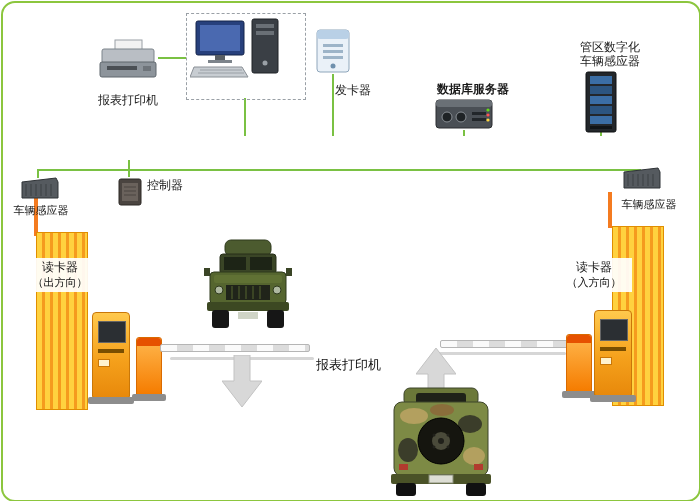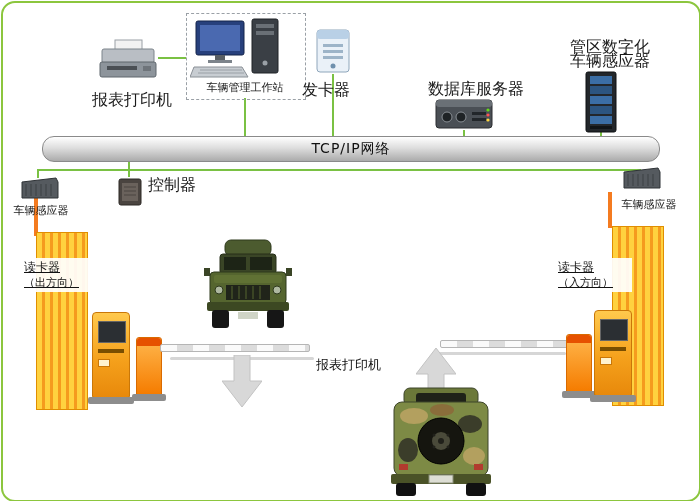--- a/index.html
+++ b/index.html
@@ -6,43 +6,43 @@
   #stage{
     position:relative;width:700px;height:501px;background:#fff;
     font-family:"DejaVu Sans","Liberation Sans",sans-serif;
     overflow:hidden;box-sizing:border-box;
   }
   .frame{
     position:absolute;left:1px;top:1px;width:696px;height:497px;
     border:2px solid #8CC63E;border-radius:14px;pointer-events:none;
   }
   .abs{position:absolute;}
-  .lbl{position:absolute;font-size:16px;color:#1a1a1a;text-align:center;line-height:14px;white-space:nowrap;}
+  .lbl{position:absolute;font-size:12px;color:#1a1a1a;text-align:center;line-height:14px;white-space:nowrap;}
   .lbl.small{font-size:11px;}
   .net-bar{
     position:absolute;left:42px;top:136px;width:616px;height:24px;
     border:1px solid #8a8a8a;border-radius:12px;
     background:linear-gradient(180deg,#ffffff 0%,#dedede 45%,#ababab 100%);
     display:flex;align-items:center;justify-content:center;
     font-size:14px;color:#111;letter-spacing:1px;
   }
   .dashed-box{
     position:absolute;left:186px;top:13px;width:118px;height:85px;
     border:1px dashed #9aa0a6;
   }
   .gline{position:absolute;background:#7AC143;}
   .oline{position:absolute;background:#F47B20;}
   .wall{
     position:absolute;width:52px;
     background:repeating-linear-gradient(90deg,#FFD23F 0px,#FFD23F 5px,#F59B1E 5px,#F59B1E 8px);
     border:1px solid #E08E00;box-sizing:border-box;
   }
   .reader-label{
-    position:absolute;background:rgba(255,255,255,0.92);
-    padding:2px 2px;line-height:15px;font-size:12px;color:#111;text-decoration:underline;
+    position:absolute;text-align:center;background:rgba(255,255,255,0.92);
+    padding:2px 2px;line-height:15px;font-size:12px;color:#111;
   }
   .reader-label .sub{font-size:11px;display:block;}
   .machine{
     position:absolute;width:38px;height:86px;box-sizing:border-box;
     background:linear-gradient(180deg,#FFC94D,#F5A11C 55%,#E8890B);
     border:1px solid #C97708;border-radius:4px 4px 2px 2px;
   }
   .machine .screen{position:absolute;left:5px;top:8px;width:26px;height:20px;background:#2b2f33;border:1px solid #666;}
   .machine .slot{position:absolute;left:5px;top:36px;width:26px;height:4px;background:#7a4e00;}
   .machine .btn{position:absolute;left:5px;top:46px;width:10px;height:6px;background:#fff3cf;border:1px solid #c97708;}
@@ -77,23 +77,20 @@
   <div class="gline" style="left:37px;top:169px;width:604px;height:2px;"></div>
   <div class="gline" style="left:37px;top:169px;width:2px;height:9px;"></div>
   <div class="gline" style="left:639px;top:169px;width:2px;height:5px;"></div>
 
   <div class="oline" style="left:34px;top:198px;width:4px;height:38px;"></div>
   <div class="oline" style="left:608px;top:192px;width:4px;height:36px;"></div>
 
   <div class="wall" style="left:36px;top:232px;height:178px;"></div>
   <div class="wall" style="left:612px;top:226px;height:180px;"></div>
 
-  <div class="net-bar">
-    <span>TCP/IP网络</span>
-  </div>
 
   <div class="abs" style="left:98px;top:38px;">
     <svg width="60" height="44" viewBox="0 0 60 44">
       <rect x="17" y="2" width="27" height="11" fill="#f2f2f2" stroke="#9aa0a6"></rect>
       <rect x="4" y="11" width="52" height="14" rx="2" fill="#b9bec4" stroke="#7d848b"></rect>
       <rect x="2" y="24" width="56" height="15" rx="2" fill="#8d949b" stroke="#5f666d"></rect>
       <rect x="9" y="28" width="30" height="4" fill="#4a4f54"></rect>
       <rect x="45" y="28" width="8" height="5" fill="#6e7娱4"></rect>
       <rect x="45" y="28" width="8" height="5" fill="#6e747a"></rect>
     </svg>
@@ -109,35 +106,34 @@
       <circle cx="75" cy="46" r="2.5" fill="#9aa0a6"></circle>
       <rect x="6" y="4" width="48" height="34" rx="2" fill="#27407c" stroke="#15244a"></rect>
       <rect x="10" y="8" width="40" height="26" fill="#4a69b0"></rect>
       <rect x="25" y="38" width="10" height="5" fill="#5a5f64"></rect>
       <rect x="18" y="43" width="24" height="3" fill="#7d848b"></rect>
       <polygon points="4,50 52,50 58,60 0,60" fill="#c8cdd2" stroke="#8a9096"></polygon>
       <line x1="10" y1="53" x2="52" y2="53" stroke="#9aa0a6"></line>
       <line x1="8" y1="56" x2="54" y2="56" stroke="#9aa0a6"></line>
     </svg>
   </div>
-  <div class="lbl small" style="left:188px;top:81px;width:114px;">车辆管理工作站</div>
 
   <div class="abs" style="left:315px;top:28px;">
     <svg width="36" height="46" viewBox="0 0 36 46">
       <rect x="2" y="2" width="32" height="42" rx="3" fill="#eaf1f8" stroke="#8fa6bb"></rect>
       <rect x="2" y="2" width="32" height="9" rx="3" fill="#b9d0e6"></rect>
       <rect x="8" y="16" width="20" height="3" fill="#9db4c8"></rect>
       <rect x="8" y="22" width="20" height="3" fill="#9db4c8"></rect>
       <rect x="8" y="28" width="20" height="3" fill="#9db4c8"></rect>
       <circle cx="18" cy="38" r="2.5" fill="#6f90ad"></circle>
     </svg>
   </div>
-  <div class="lbl" style="left:300px;top:83px;width:50px;text-align:right;">发卡器</div>
-
-  <div class="lbl" style="left:428px;top:82px;width:90px;">数据库服务器</div>
+  <div class="lbl" style="left:328px;top:83px;width:50px;">发卡器</div>
+
+  <div class="lbl" style="left:428px;top:82px;width:90px;font-weight:bold;">数据库服务器</div>
   <div class="abs" style="left:434px;top:96px;">
     <svg width="60" height="36" viewBox="0 0 60 36">
       <rect x="2" y="4" width="56" height="28" rx="3" fill="#4a4f55" stroke="#2a2d30"></rect>
       <rect x="2" y="4" width="56" height="7" rx="3" fill="#6a7076"></rect>
       <circle cx="13" cy="21" r="5" fill="#1f2326" stroke="#8a9096"></circle>
       <circle cx="27" cy="21" r="5" fill="#1f2326" stroke="#8a9096"></circle>
       <rect x="38" y="16" width="14" height="3" fill="#22262a"></rect>
       <rect x="38" y="22" width="14" height="3" fill="#22262a"></rect>
       <circle cx="54" cy="14" r="1.6" fill="#64dd17"></circle>
       <circle cx="54" cy="19" r="1.6" fill="#ff5252"></circle>
@@ -163,21 +159,21 @@
 
   <div class="abs" style="left:117px;top:177px;">
     <svg width="26" height="30" viewBox="0 0 26 30">
       <rect x="2" y="2" width="22" height="26" rx="2" fill="#4a4440" stroke="#2c2825"></rect>
       <rect x="5" y="6" width="16" height="18" fill="#6a625c"></rect>
       <line x1="7" y1="10" x2="19" y2="10" stroke="#4a4440"></line>
       <line x1="7" y1="14" x2="19" y2="14" stroke="#4a4440"></line>
       <line x1="7" y1="18" x2="19" y2="18" stroke="#4a4440"></line>
     </svg>
   </div>
-  <div class="lbl" style="left:147px;top:178px;width:50px;text-align:center;">控制器</div>
+  <div class="lbl" style="left:147px;top:178px;width:50px;text-align:left;">控制器</div>
 
   <div class="abs" style="left:18px;top:176px;">
     <svg width="42" height="26" viewBox="0 0 42 26">
       <polygon points="4,6 38,2 40,6 40,22 4,22" fill="#555a5f" stroke="#2e3236"></polygon>
       <line x1="8" y1="8" x2="8" y2="20" stroke="#3c4045"></line>
       <line x1="13" y1="8" x2="13" y2="20" stroke="#3c4045"></line>
       <line x1="18" y1="8" x2="18" y2="20" stroke="#3c4045"></line>
       <line x1="23" y1="8" x2="23" y2="20" stroke="#3c4045"></line>
       <line x1="28" y1="8" x2="28" y2="20" stroke="#3c4045"></line>
       <line x1="33" y1="8" x2="33" y2="20" stroke="#3c4045"></line>

